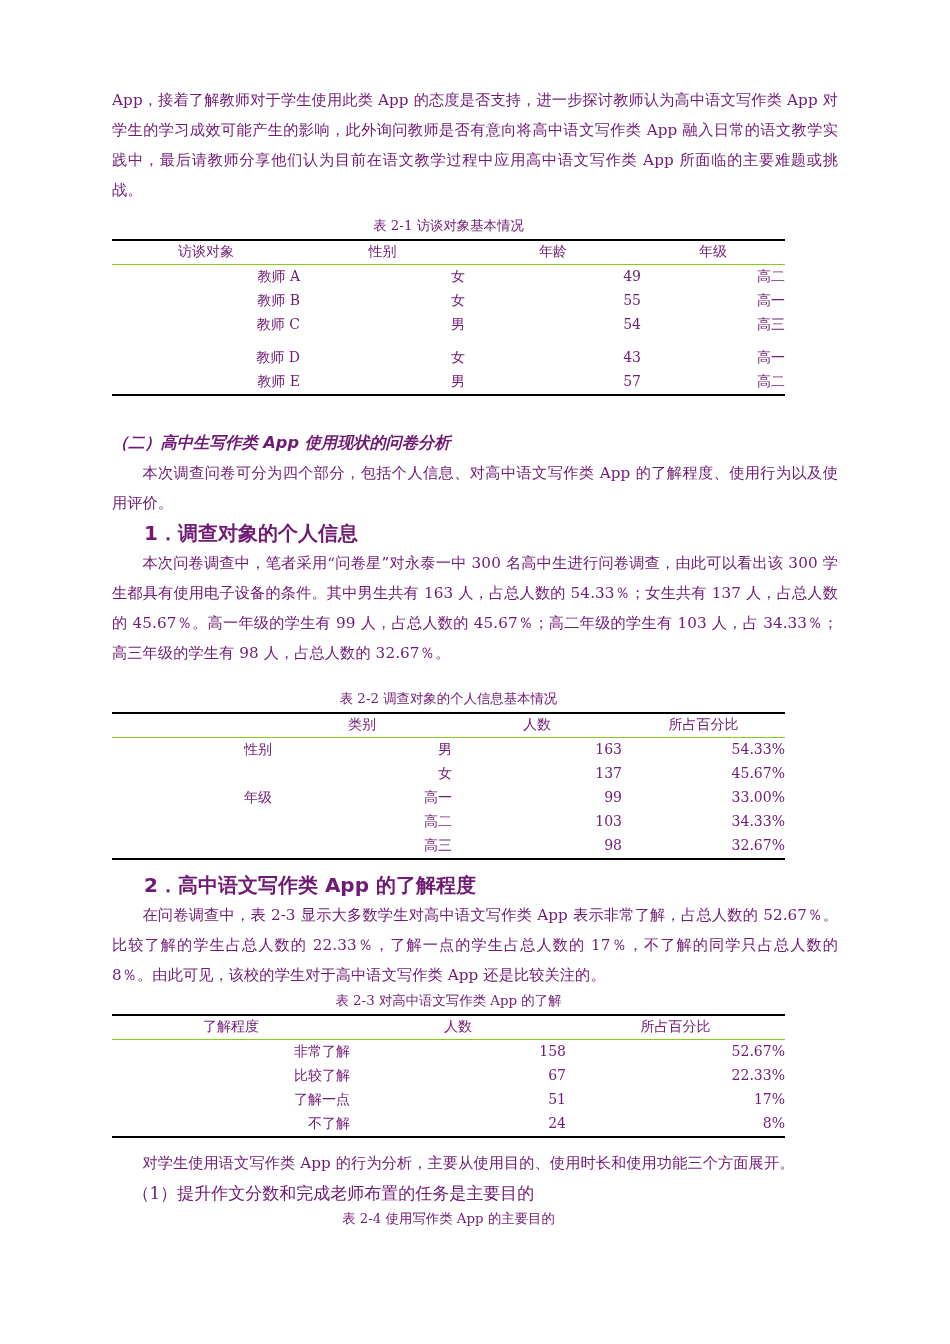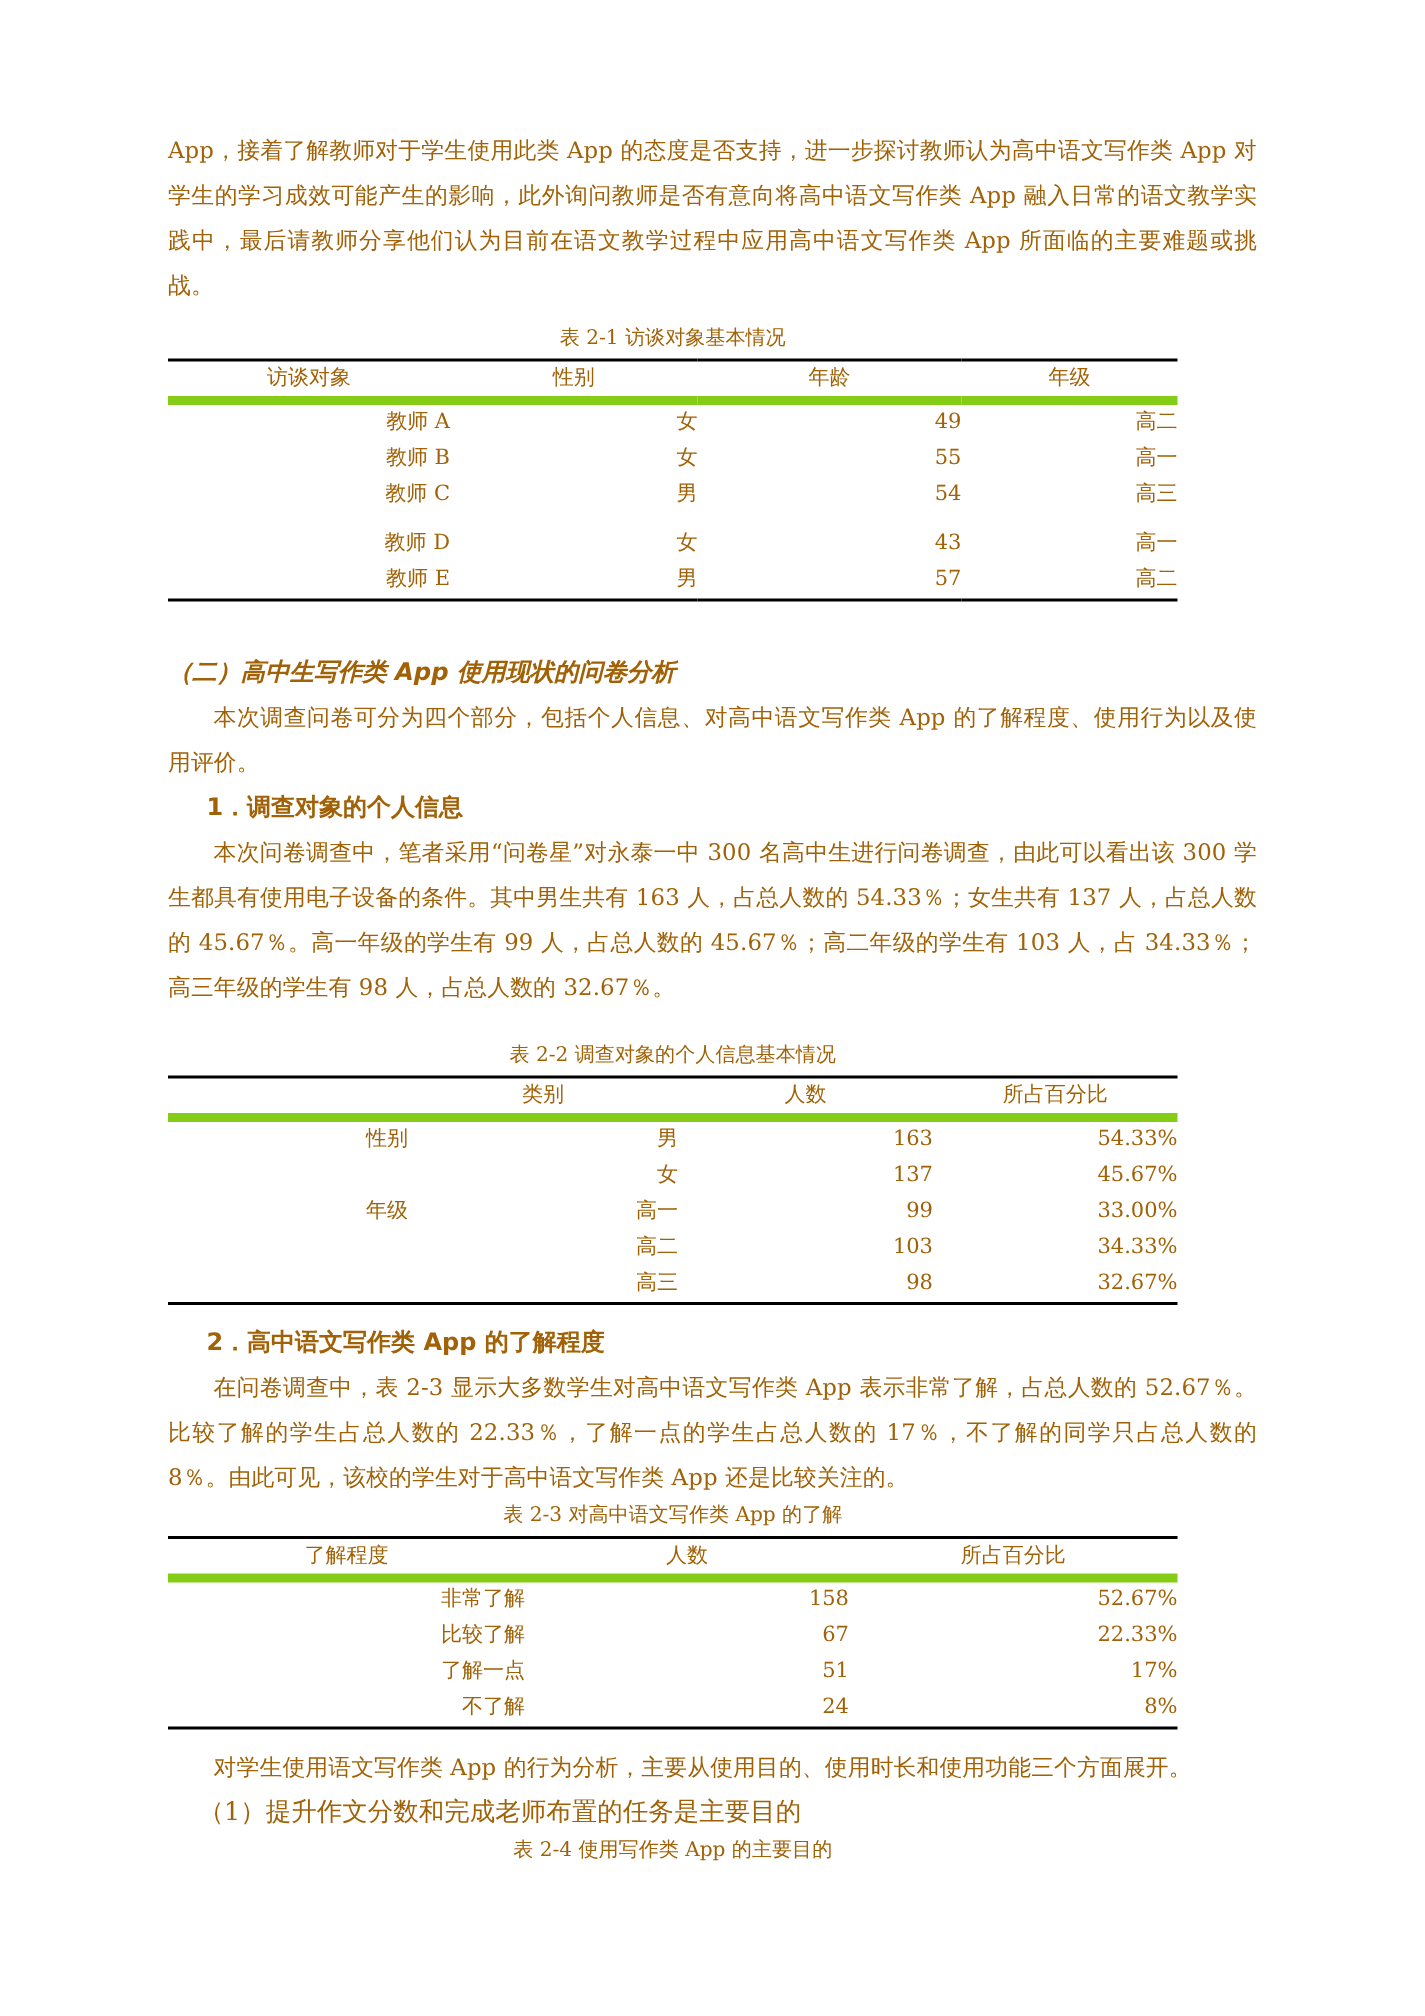--- a/index.html
+++ b/index.html
@@ -8,21 +8,21 @@
     background: #ffffff;
   }
   .page {
     position: relative;
     width: 950px;
     height: 1344px;
     background: #ffffff;
     box-sizing: border-box;
     padding: 85px 112px 0 112px;
     font-family: "DejaVu Serif", "Liberation Serif", serif;
-    color: #a16207;
+    color: #701a75;
     overflow: hidden;
   }
   .body-text {
     font-size: 15.2px;
     line-height: 30px;
     text-align: justify;
     text-justify: inter-ideograph;
     margin: 0;
     letter-spacing: 0.1px;
   }
@@ -32,21 +32,21 @@
   .sec-heading {
     font-size: 16.2px;
     line-height: 30px;
     font-weight: bold;
     margin: 0;
     text-indent: 0;
     font-family: "DejaVu Sans", "Liberation Sans", sans-serif;
     font-style: italic;
   }
   .sec-heading-2 {
-    font-size: 16px;
+    font-size: 20px;
     line-height: 30px;
     font-weight: bold;
     margin: 0;
     text-indent: 1.6em;
     font-family: "DejaVu Sans", "Liberation Sans", sans-serif;
   }
   .sub-heading {
     font-size: 17px;
     line-height: 30px;
     margin: 0;
@@ -76,21 +76,21 @@
     text-align: center;
     font-size: 14px;
   }
   table.doc-table tbody td {
     padding: 1px 0 2px 0;
     text-align: right;
     font-size: 14px;
     line-height: 21px;
   }
   table.doc-table { border-top: 2.4px solid #000; border-bottom: 2.4px solid #000; }
-  table.doc-table thead tr { border-bottom: 6px solid #84cc16; }
+  table.doc-table thead tr { border-bottom: 1px solid #84cc16; }
   table.doc-table thead { border-top: 1px solid #000; }
 
   
   .t21 col.c1 { width: 188px; }
   .t21 col.c2 { width: 165px; }
   .t21 col.c3 { width: 176px; }
   .t21 col.c4 { width: 144px; }
   .t21 td.spacer-row { height: 9px; padding: 0; line-height: 0; font-size: 0; }
 
   

